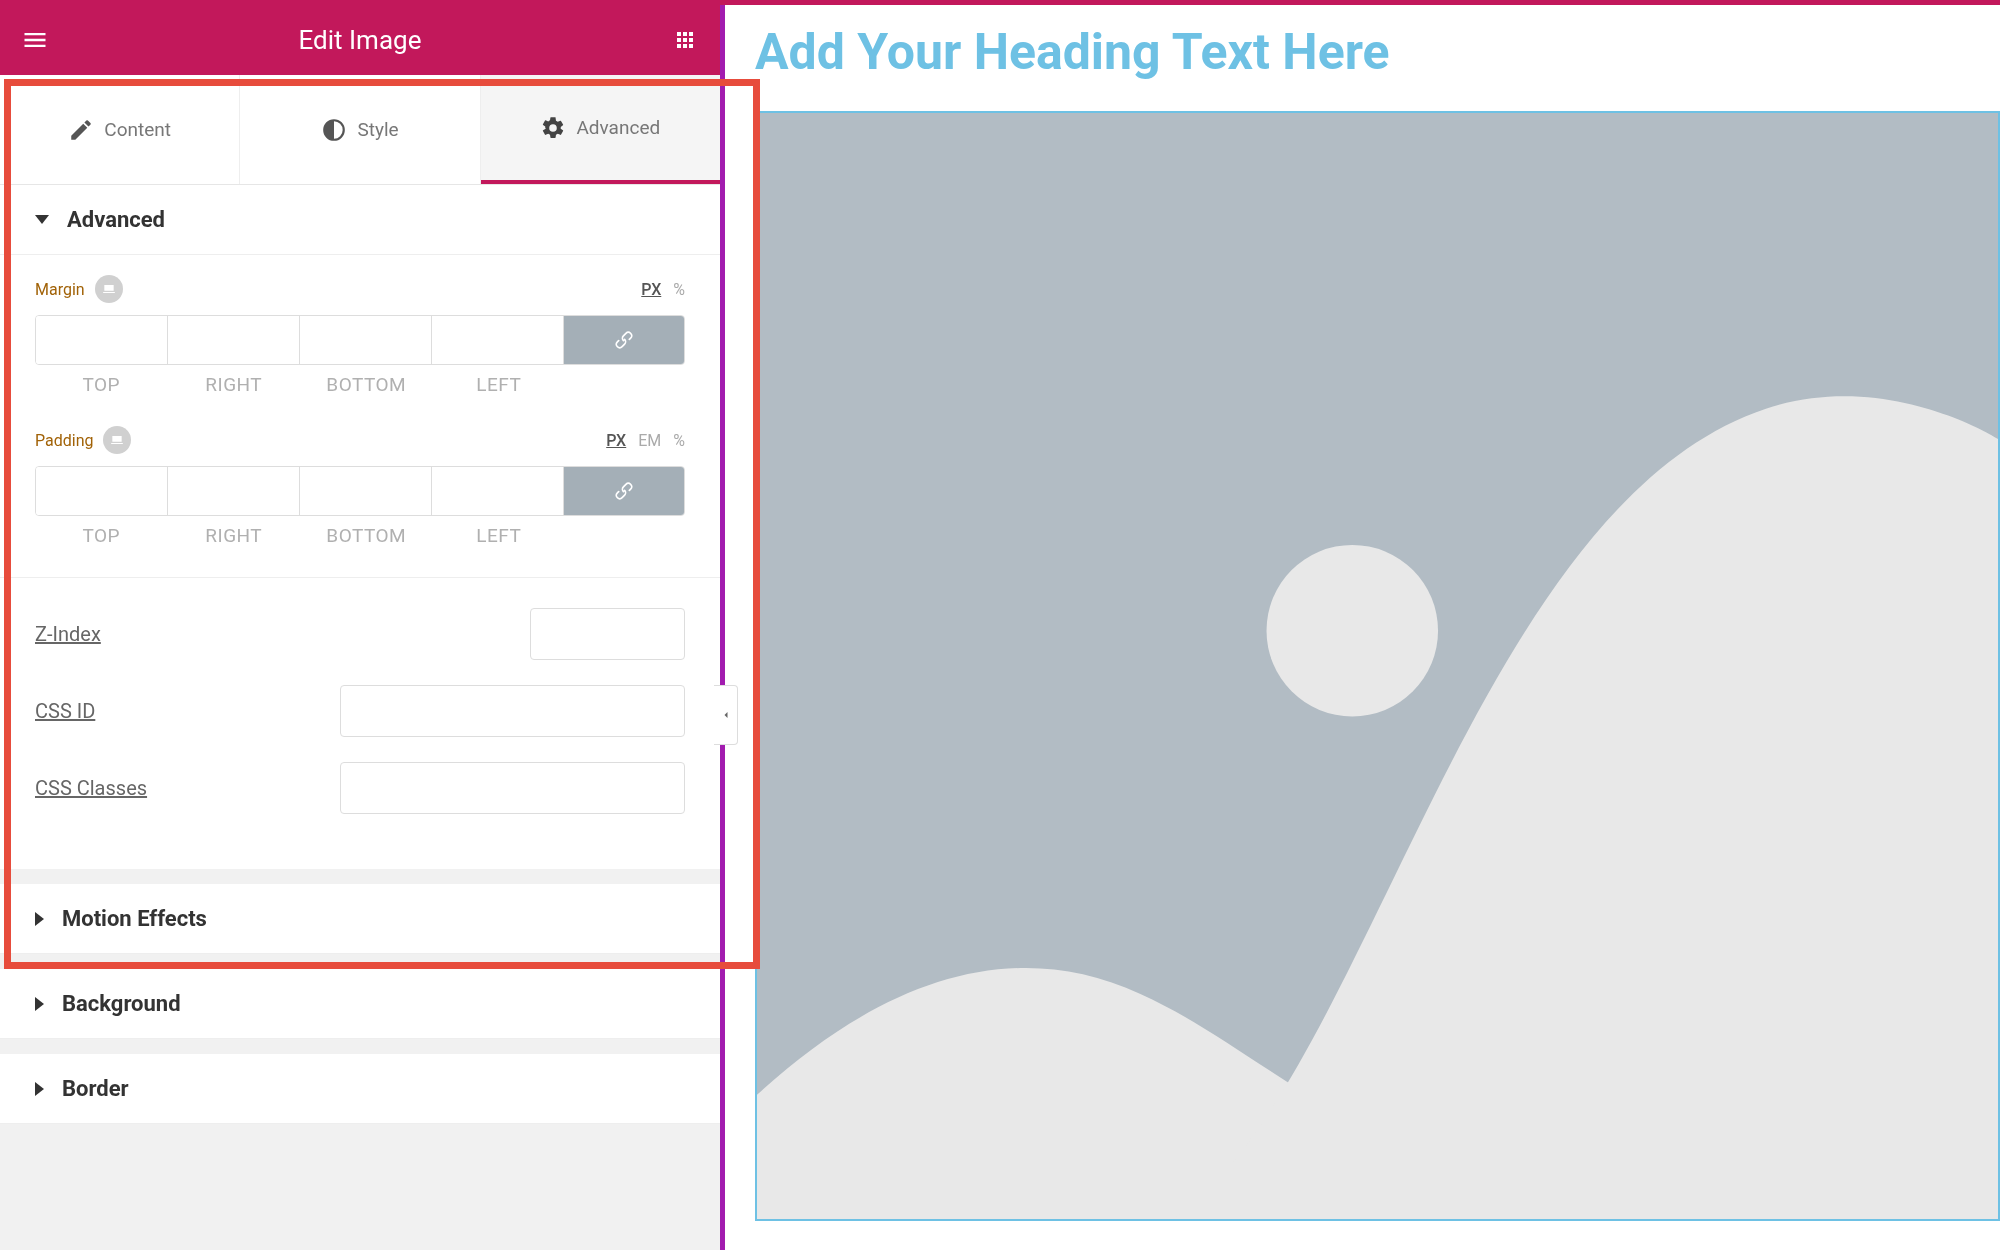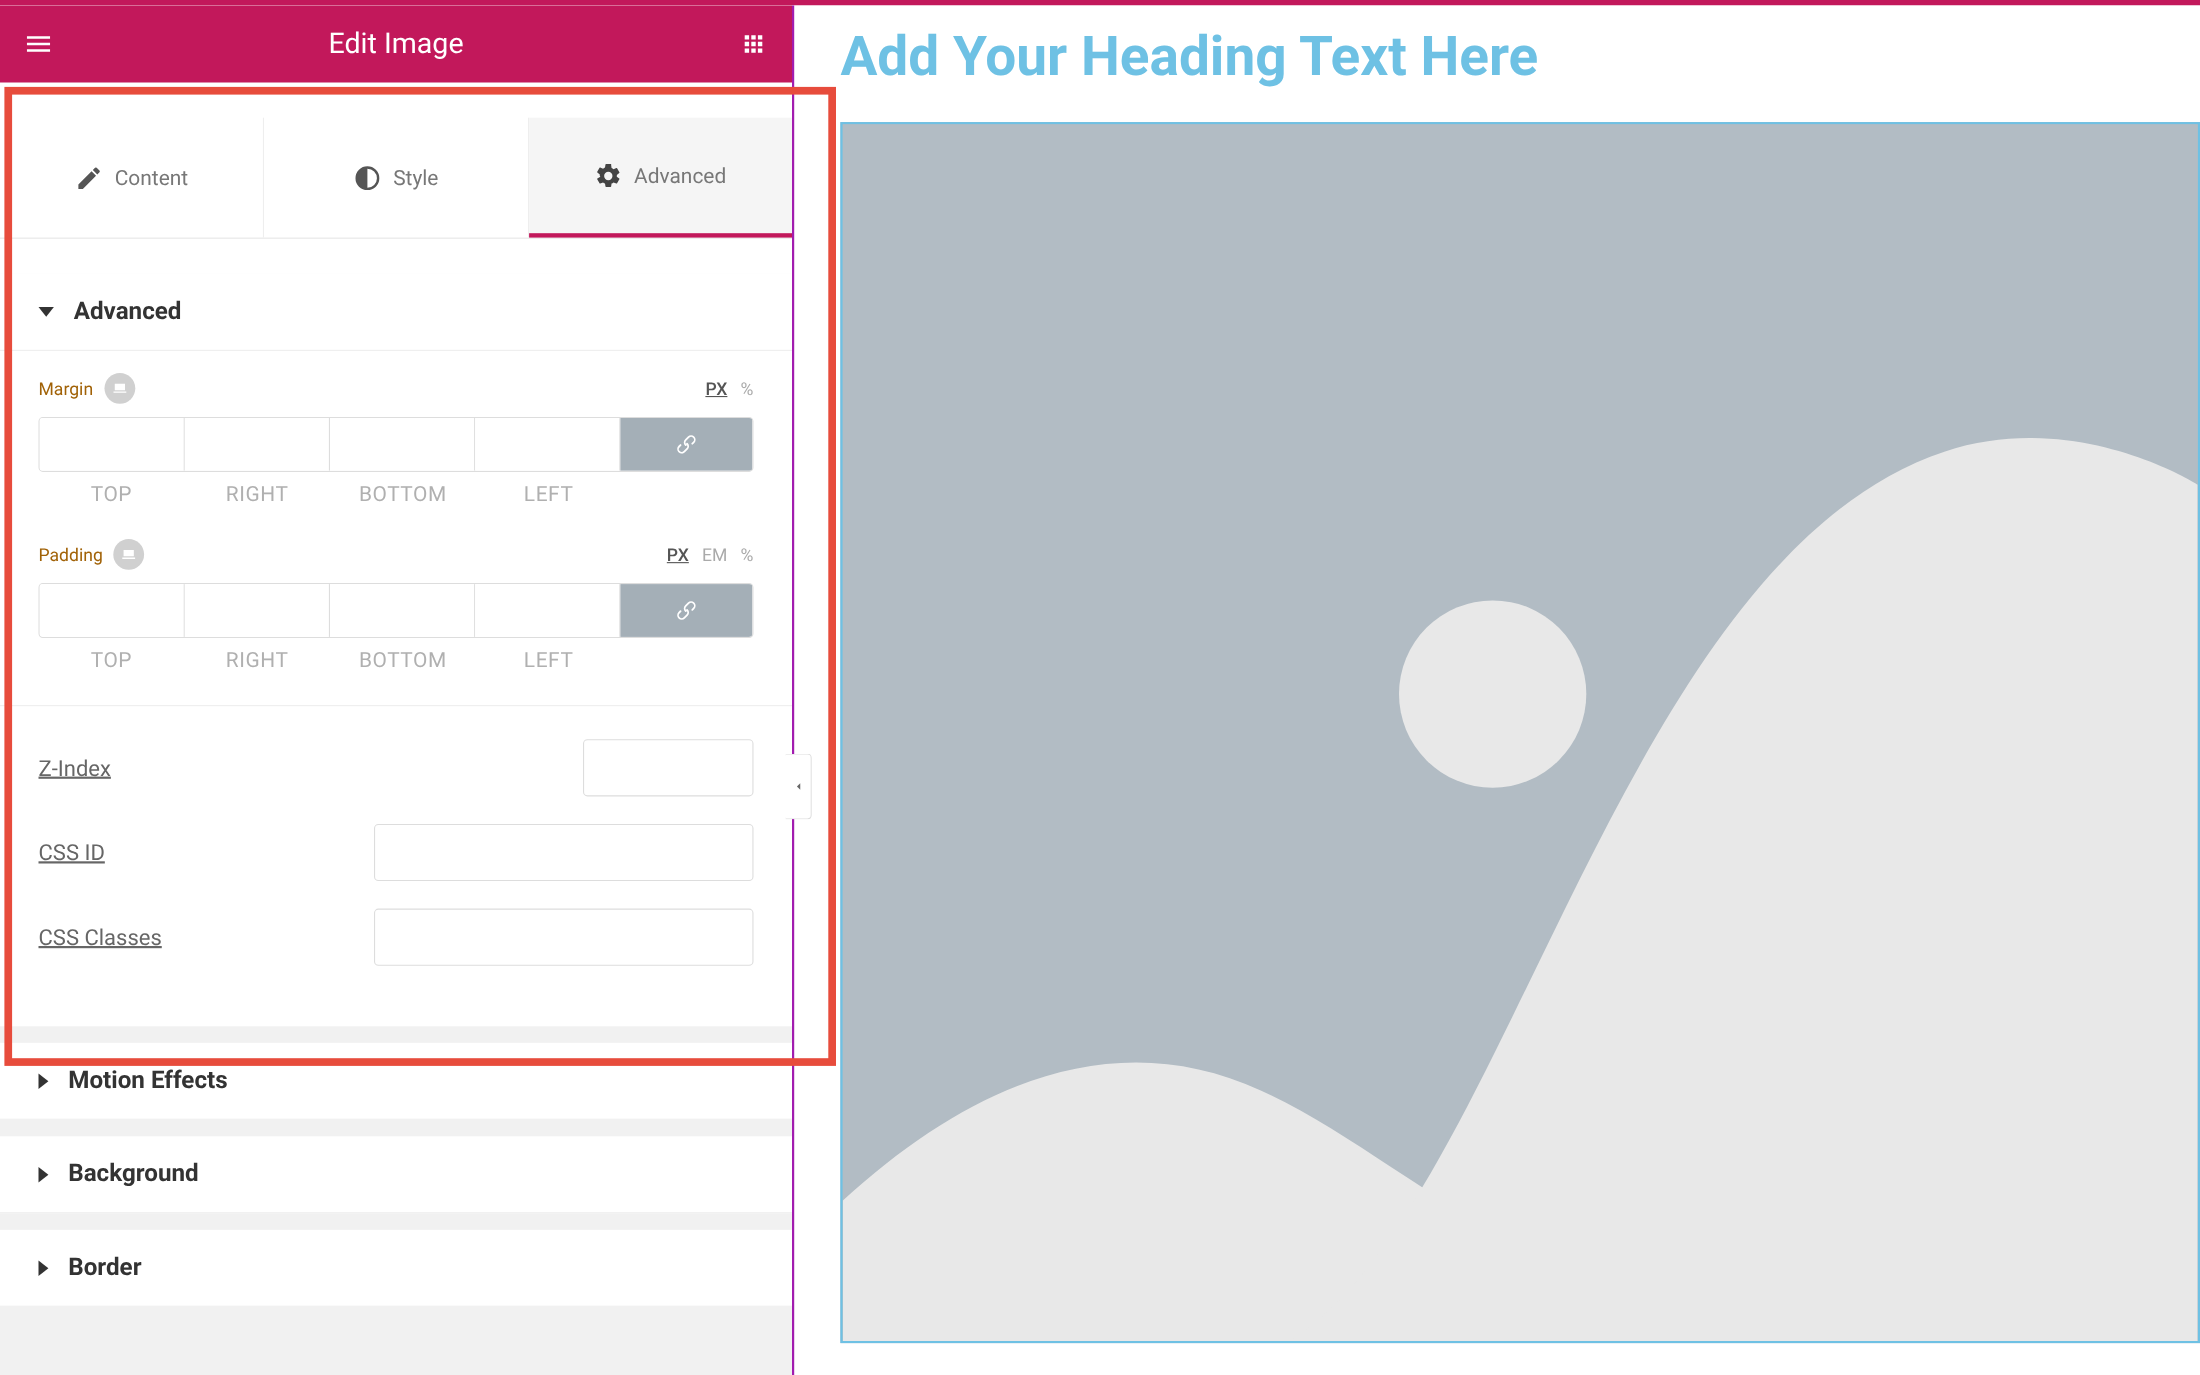--- a/index.html
+++ b/index.html
@@ -2,21 +2,21 @@
 <html><head>
 <meta charset="utf-8">
 <style>
   * { box-sizing: border-box; margin: 0; padding: 0; font-family: -apple-system, BlinkMacSystemFont, "Segoe UI", Roboto, sans-serif; }
   body { width: 2000px; height: 1250px; background: #fff; overflow: hidden; position: relative; }
   .top-bar { height: 5px; background: #c2185b; }
 
   .layout { display: flex; height: calc(100% - 5px); }
 
   
-  .sidebar { width: 720px; background: #fff; display: flex; flex-direction: column; position: relative; gap: 32px; }
+  .sidebar { width: 720px; background: #fff; display: flex; flex-direction: column; position: relative; }
   .editor-header { background: #c2185b; color: #fff; height: 70px; display: flex; align-items: center; position: relative; }
   .menu-btn { width: 70px; display: flex; align-items: center; justify-content: center; cursor: pointer; height: 100%; }
   .menu-btn svg { width: 28px; height: 28px; fill: #fff; }
   .editor-title { flex: 1; text-align: center; font-size: 26px; font-weight: 400; }
   .grid-btn { width: 70px; display: flex; align-items: center; justify-content: center; cursor: pointer; height: 100%; }
   .grid-btn svg { width: 24px; height: 24px; fill: #fff; }
 
   .tabs { display: flex; background: #fff; height: 110px; border-bottom: 1px solid #e6e6e6; }
   .tab { flex: 1; display: flex; align-items: center; justify-content: center; gap: 10px; cursor: pointer; color: #666; border-right: 1px solid #eee; }
   .tab:last-child { border-right: none; }
@@ -55,21 +55,21 @@
   .field-row { display: flex; align-items: center; margin-bottom: 25px; }
   .field-row label { font-size: 20px; color: #666; text-decoration: underline; }
   .field-row input { margin-left: auto; height: 52px; border: 1px solid #ddd; border-radius: 4px; padding: 0 12px; font-size: 17px; outline: none; }
   .zindex-in { width: 155px; }
   .text-in { width: 345px; }
 
   .collapse-handle { position: absolute; right: -18px; top: 680px; width: 24px; height: 60px; background: #fff; border: 1px solid #ddd; border-left: none; border-radius: 0 4px 4px 0; display: flex; align-items: center; justify-content: center; cursor: pointer; z-index: 60; }
   .collapse-handle svg { width: 12px; height: 12px; fill: #666; }
 
   
-  .preview { flex: 1; background: #fff; position: relative; border-left: 2px solid #a21caf; padding-left: 42px; }
+  .preview { flex: 1; background: #fff; position: relative; border-left: 5px solid #a21caf; padding-left: 30px; }
   .heading { color: #6ec1e4; font-size: 50px; font-weight: 700; padding: 18px 0 30px; }
   .img-widget { border: 2px solid #6ec1e4; background: #b2bcc4; position: relative; overflow: hidden; height: 1110px; }
   .img-widget svg { position: absolute; inset: 0; width: 100%; height: 100%; }
 </style>
 </head>
 <body>
 
 <div class="top-bar"></div>
 <div class="layout">
   <div class="sidebar">

